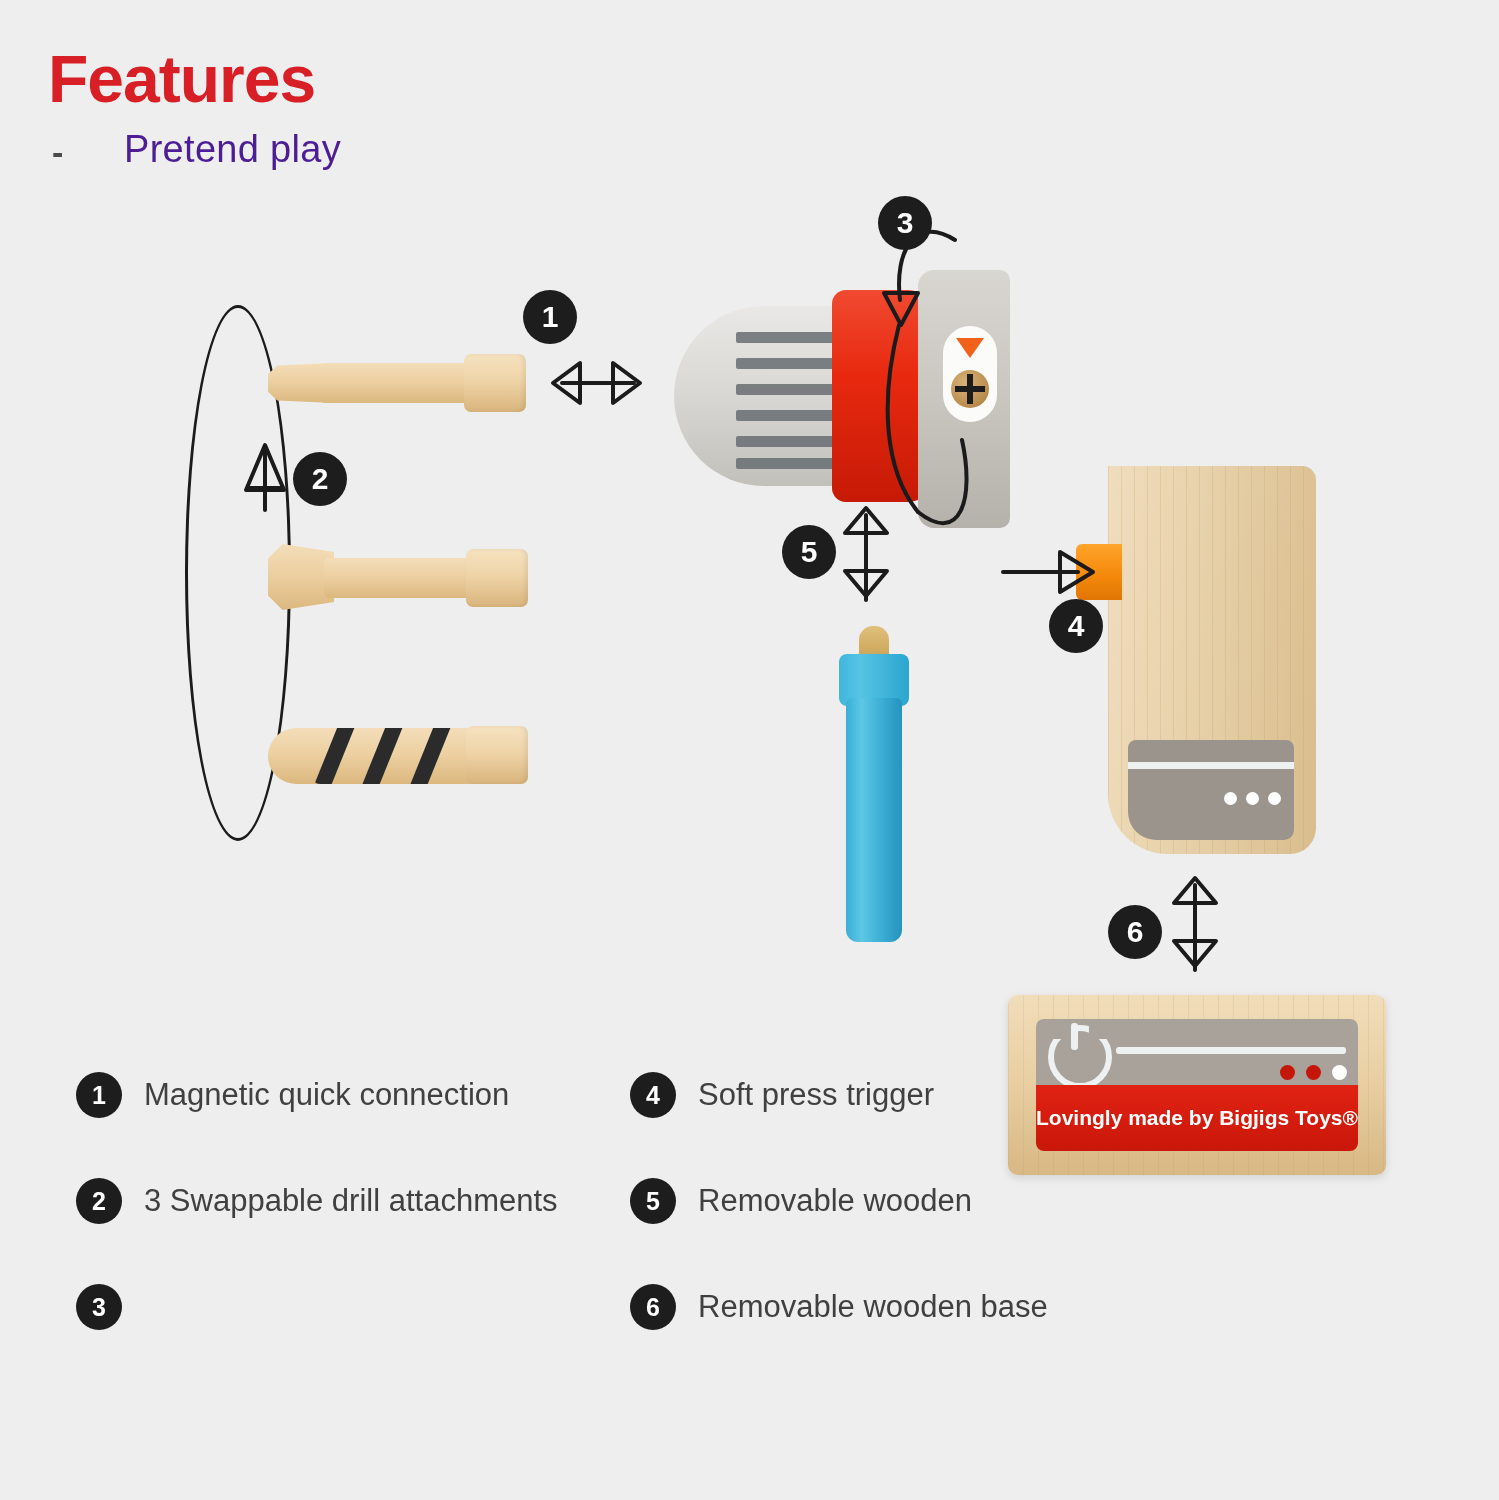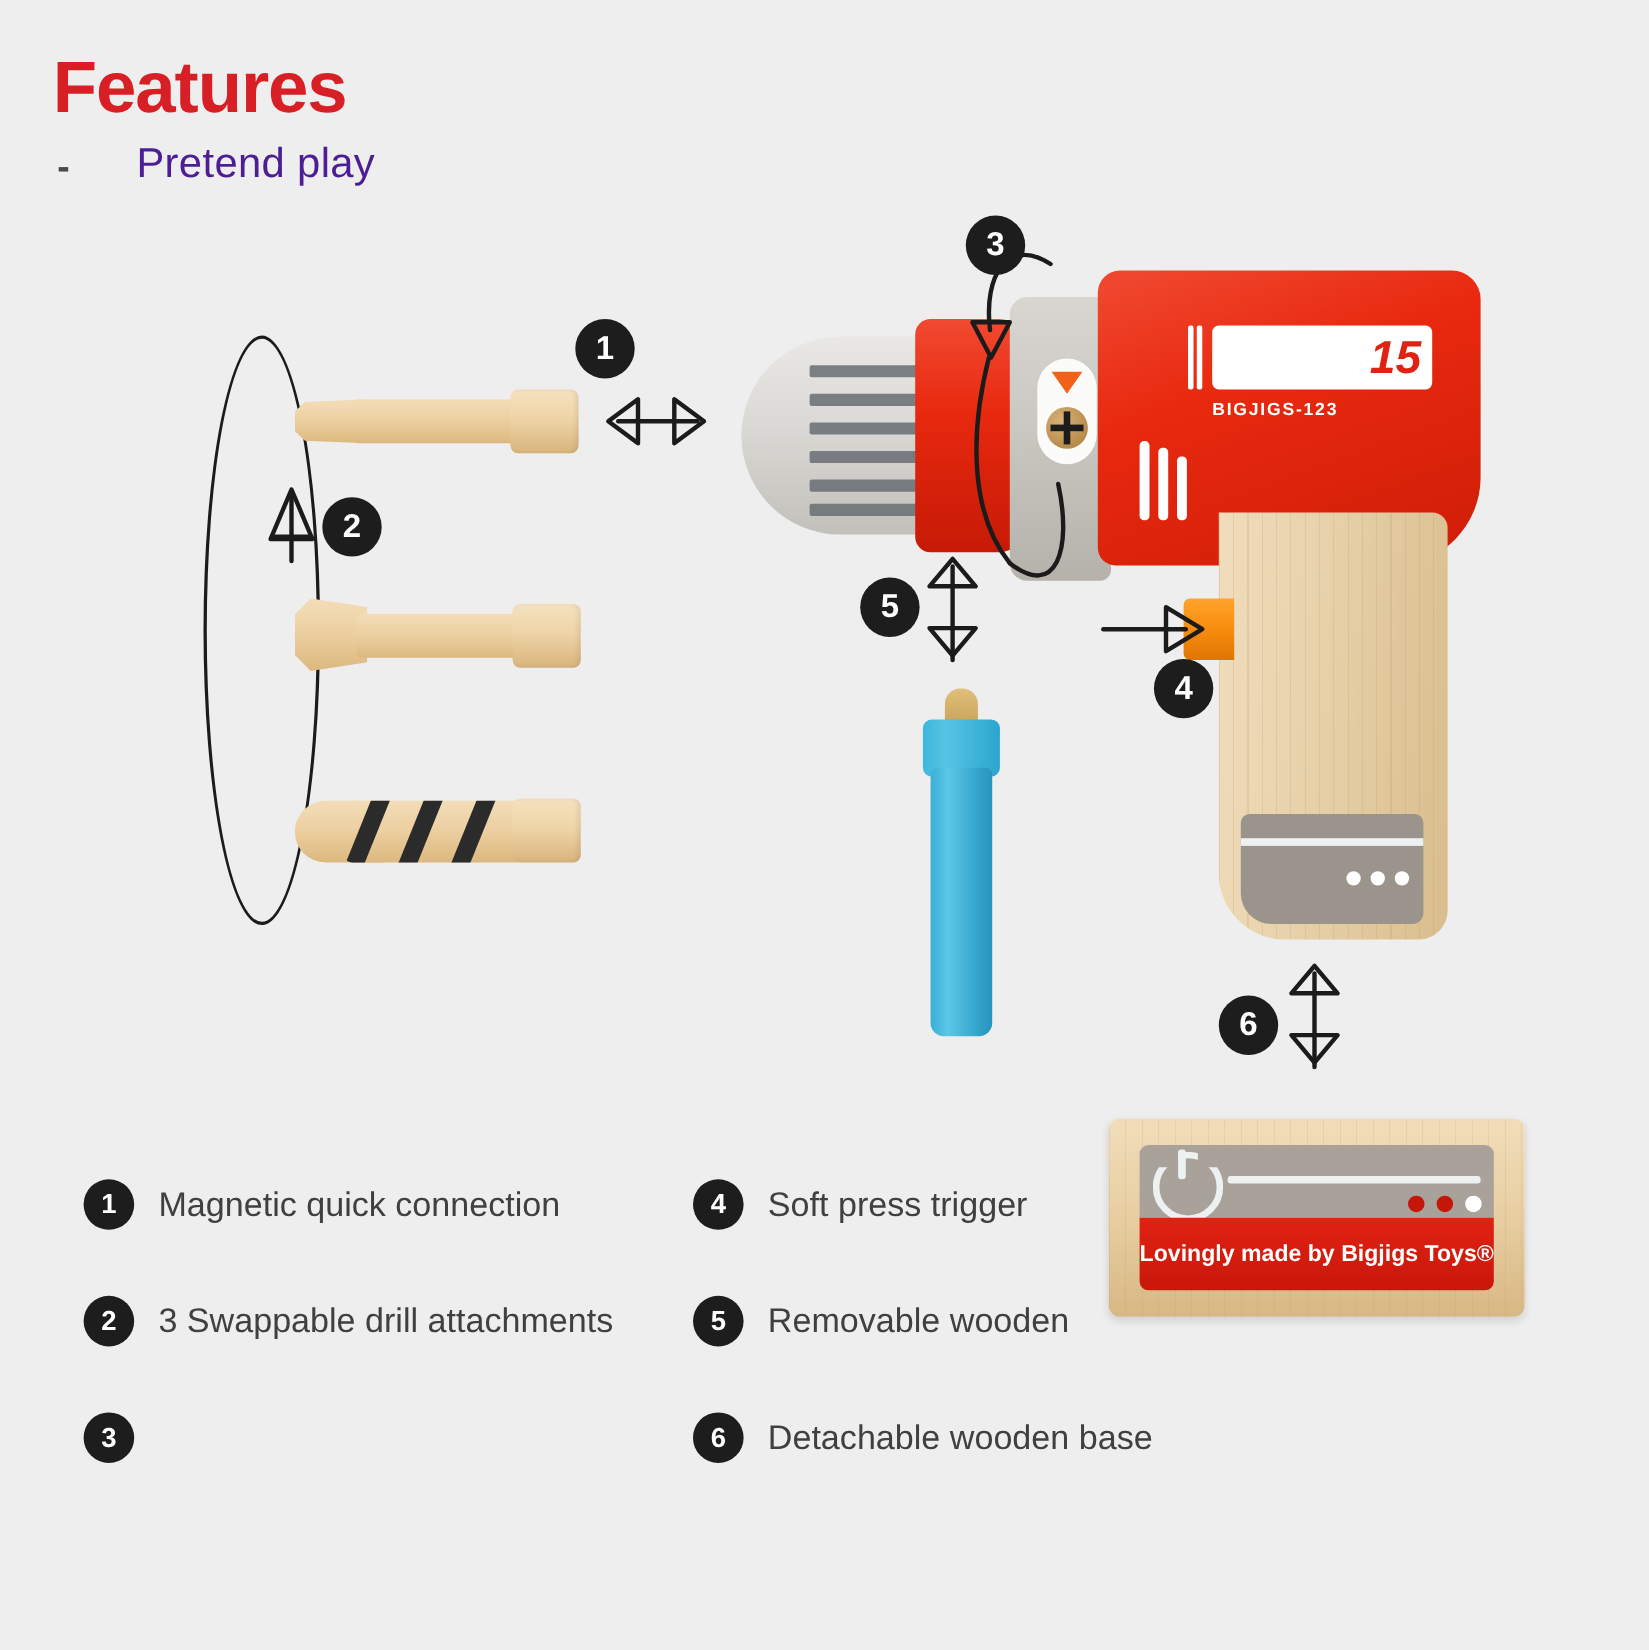--- a/index.html
+++ b/index.html
@@ -175,21 +175,21 @@
     border-radius:8px;
   }
   .bluehandle .tube{
     position:absolute;left:13px;top:72px;width:56px;height:244px;
     background:linear-gradient(90deg,#3aafd6 0%,#5cc7e6 28%,#37a9d1 70%,#2693bd 100%);
     border-radius:6px 6px 12px 12px;
   }
 
   
   .woodbase{
-    position:absolute;left:1008px;top:1017px;width:378px;height:180px;
+    position:absolute;left:1008px;top:995px;width:378px;height:180px;
     background:linear-gradient(180deg,#f1ddba 0%,#e9d0a4 45%,#d8b884 100%);
     border-radius:10px;
     box-shadow:0 3px 8px rgba(0,0,0,.12);
   }
   .woodbase .grain{position:absolute;inset:0;opacity:.18;border-radius:10px;
     background:repeating-linear-gradient(90deg,#b9975f 0,#b9975f 1px,transparent 1px,transparent 15px);}
   .base-grey{
     position:absolute;left:28px;top:24px;width:322px;height:66px;
     background:#a9a29a;border-radius:8px 8px 0 0;
   }
@@ -266,35 +266,20 @@
 
     <div class="grey-ring"></div>
     <div class="ring-oval">
       <div class="ring-tri" style="left:13px;top:12px;"></div>
       <div class="ring-screw" style="left:8px;top:44px;">
         <div class="cv"></div>
         <div class="ch"></div>
       </div>
     </div>
 
-    <div class="body-red">
-      <div class="panel-bars">
-        <i style="left:0;"></i>
-          <i style="left:8px;"></i>
-      </div>
-      <div class="label-panel">
-        <span class="num">15</span>
-      </div>
-      <div class="model-txt">BIGJIGS-123</div>
-      <div class="vbars">
-        <i style="left:0;height:72px;"></i>
-        <i style="left:17px;height:66px;top:6px;"></i>
-        <i style="left:34px;height:58px;top:14px;"></i>
-      </div>
-    </div>
 
     <div class="handle">
       <div class="handle-grain"></div>
       <div class="handle-grey">
         <div class="hline"></div>
         <div class="dot" style="left:96px;"></div>
         <div class="dot" style="left:118px;"></div>
         <div class="dot" style="left:140px;"></div>
       </div>
     </div>
@@ -392,18 +377,18 @@
       <div class="ftext">Soft press trigger</div>
     </div>
 
     <div class="frow" style="left:630px;top:1178px;">
       <div class="badge list" style="position:relative;left:0;top:0;">5</div>
       <div class="ftext">Removable wooden</div>
     </div>
 
     <div class="frow" style="left:630px;top:1284px;">
       <div class="badge list" style="position:relative;left:0;top:0;">6</div>
-      <div class="ftext">Detachable wooden base</div>
+      <div class="ftext">Removable wooden base</div>
     </div>
 
   </div>
 
 </div>
 
 </body></html>

